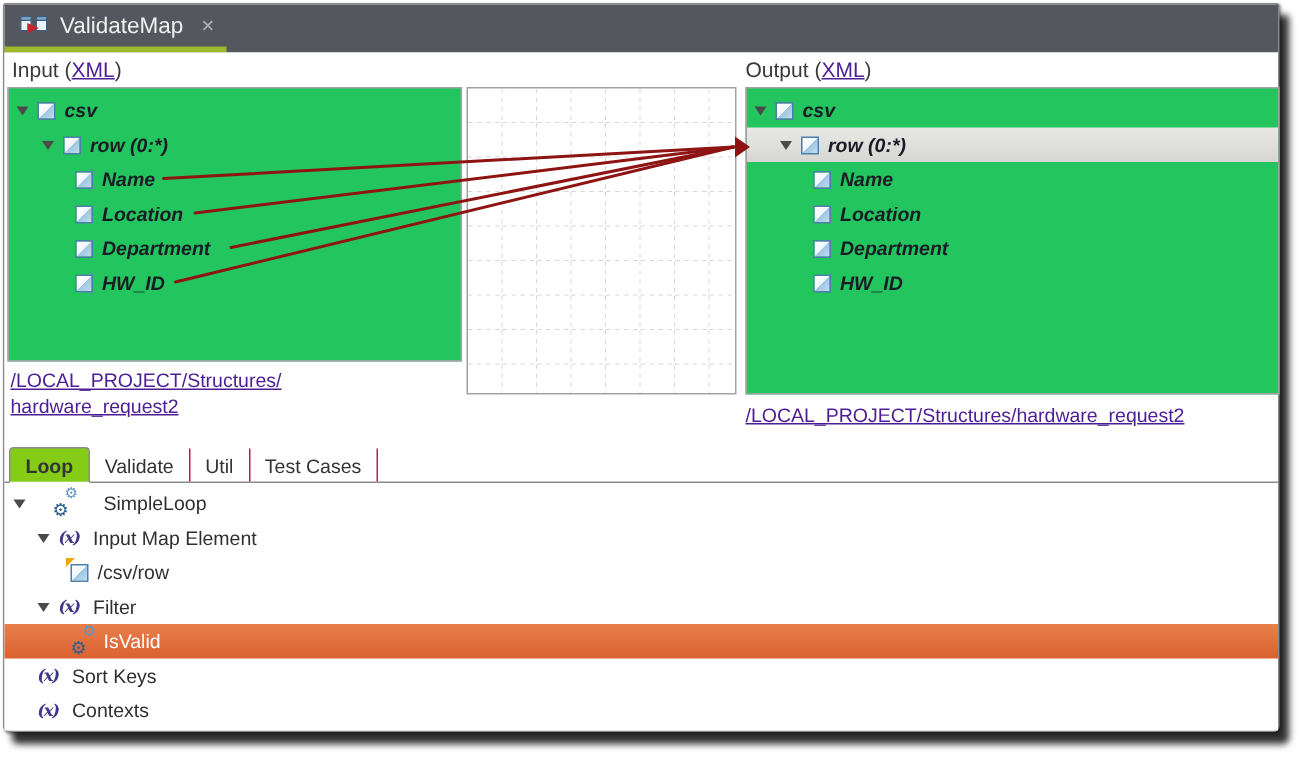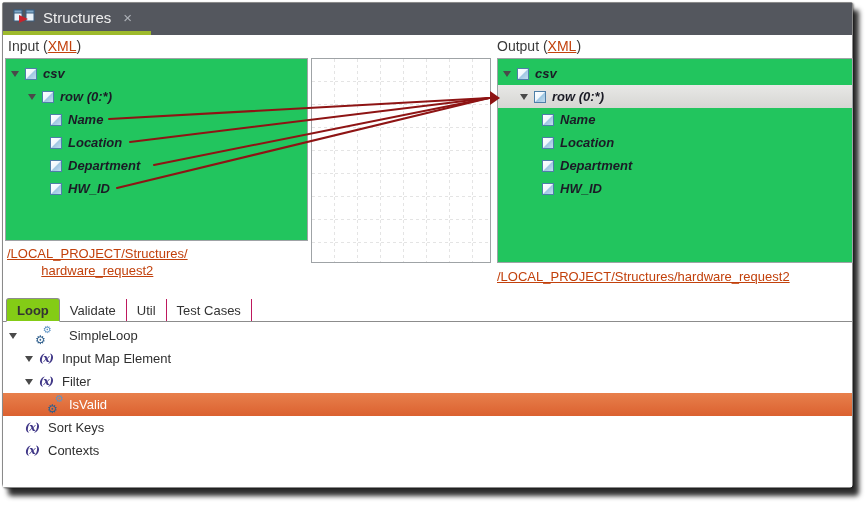--- a/index.html
+++ b/index.html
@@ -14,21 +14,21 @@
   
   .topbar{ position:absolute; left:0; top:0; right:0; height:32px; background:#54575E; }
   .editor-tab{ position:relative; display:flex; align-items:center; gap:8px;
                height:100%; width:148px; padding:0 8px 4px 10px; cursor:default; }
   .editor-tab .title{ color:#EFEFEF; font-size:15px; }
   .editor-tab .close{ color:#AEB2B8; font-size:15px; margin-left:4px; cursor:pointer; }
   .tab-underline{ position:absolute; left:0; bottom:0; width:148px; height:4px; background:#9EBA2C; }
   
   .mapper{ position:absolute; left:0; top:32px; right:0; height:262px; background:#fff; }
   .pane-label{ position:absolute; top:3px; font-size:14px; color:#3A3A3A; }
-  .pane-label a, .path-link{ color:#c2410c; text-decoration:underline; cursor:pointer;text-align:center; }
+  .pane-label a, .path-link{ color:#4c1d95; text-decoration:underline; cursor:pointer; }
   .input-label{ left:5px; }
   .output-label{ left:494px; }
   .tree-panel{ position:absolute; top:23px; background:#22c55e; border:1px solid #9FA3A6; overflow:hidden; }
   .input-panel{ left:2px;  width:303px; height:183px; }
   .canvas-panel{ position:absolute; left:308px; top:23px; width:180px; height:205px;
                  border:1px solid #9FA3A6; background:#fff; }
   .output-panel{ left:494px; width:356px; height:205px; }
   .mtree{ padding-top:3px; }
   .mrow{ display:flex; align-items:center; height:23px; font-size:13px;
          font-weight:bold; font-style:italic; color:#1B1B26; white-space:nowrap; }
@@ -75,21 +75,21 @@
 
   <div class="topbar">
     <div class="editor-tab">
       <svg width="22" height="16" viewBox="0 0 22 16">
         <rect x="1" y="1" width="8" height="11" fill="#EAF2F9" stroke="#3D5E7E"></rect>
         <rect x="1" y="1" width="8" height="3" fill="#7FA8C9" stroke="#3D5E7E"></rect>
         <rect x="13" y="1" width="8" height="11" fill="#EAF2F9" stroke="#3D5E7E"></rect>
         <rect x="13" y="1" width="8" height="3" fill="#7FA8C9" stroke="#3D5E7E"></rect>
         <polygon points="6,6 15,10 6,14" fill="#C6232C"></polygon>
       </svg>
-      <span class="title">Structures</span>
+      <span class="title">ValidateMap</span>
       <span class="close">×</span>
     </div>
     <div class="tab-underline"></div>
   </div>
 
   <div class="mapper">
 
     <div class="pane-label input-label"><span>Input (</span><a>XML</a><span>)</span></div>
 
     <div class="pane-label output-label"><span>Output (</span><a>XML</a><span>)</span></div>
@@ -210,20 +210,24 @@
         <span class="gears"></span>
         <span>SimpleLoop</span>
       </div>
       <div class="brow lvl1">
         <span class="twist">
             <span class="tri"></span>
           </span>
         <span class="fx">(x)</span>
         <span>Input Map Element</span>
       </div>
+      <div class="brow lvl2">
+        <span class="el-icon el-add"></span>
+        <span>/csv/row</span>
+      </div>
       <div class="brow lvl1">
         <span class="twist">
             <span class="tri"></span>
           </span>
         <span class="fx">(x)</span>
         <span>Filter</span>
       </div>
       <div class="brow lvl2 selected">
         <span class="gears"></span>
         <span>IsValid</span>

